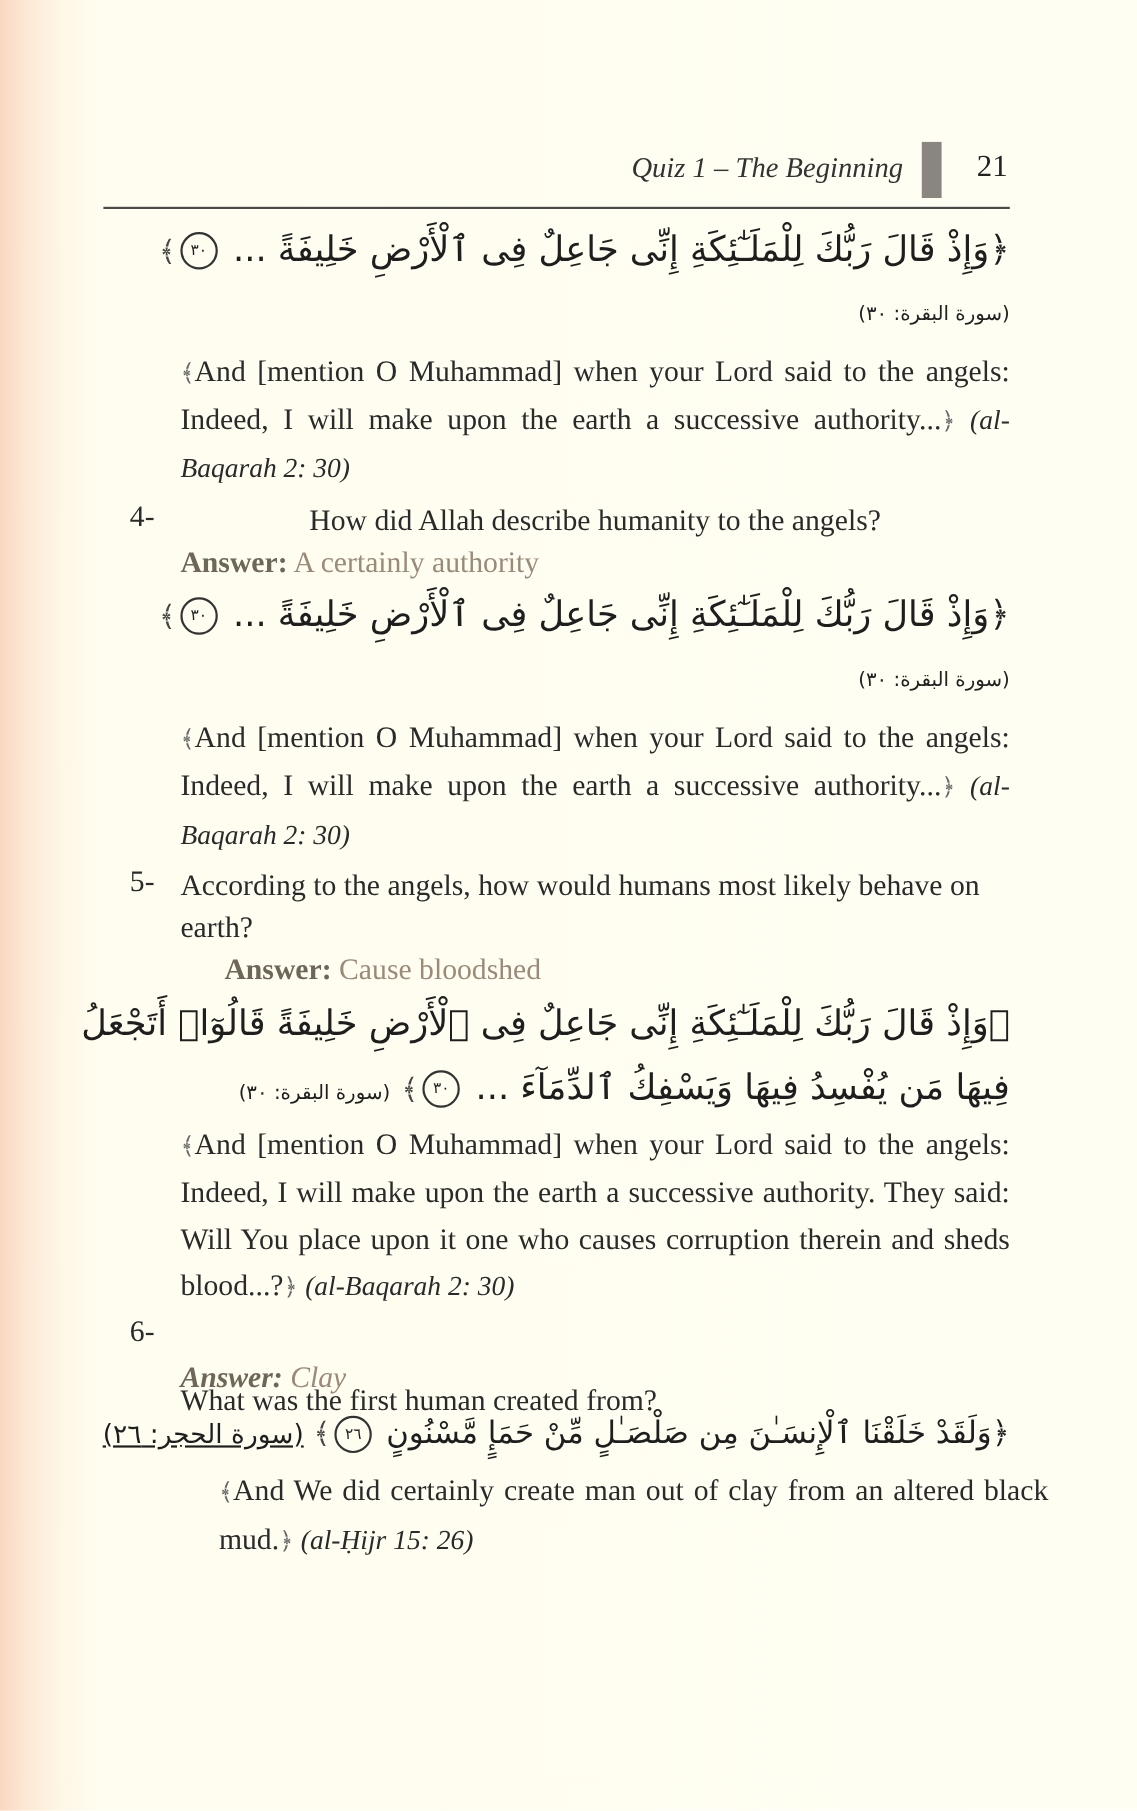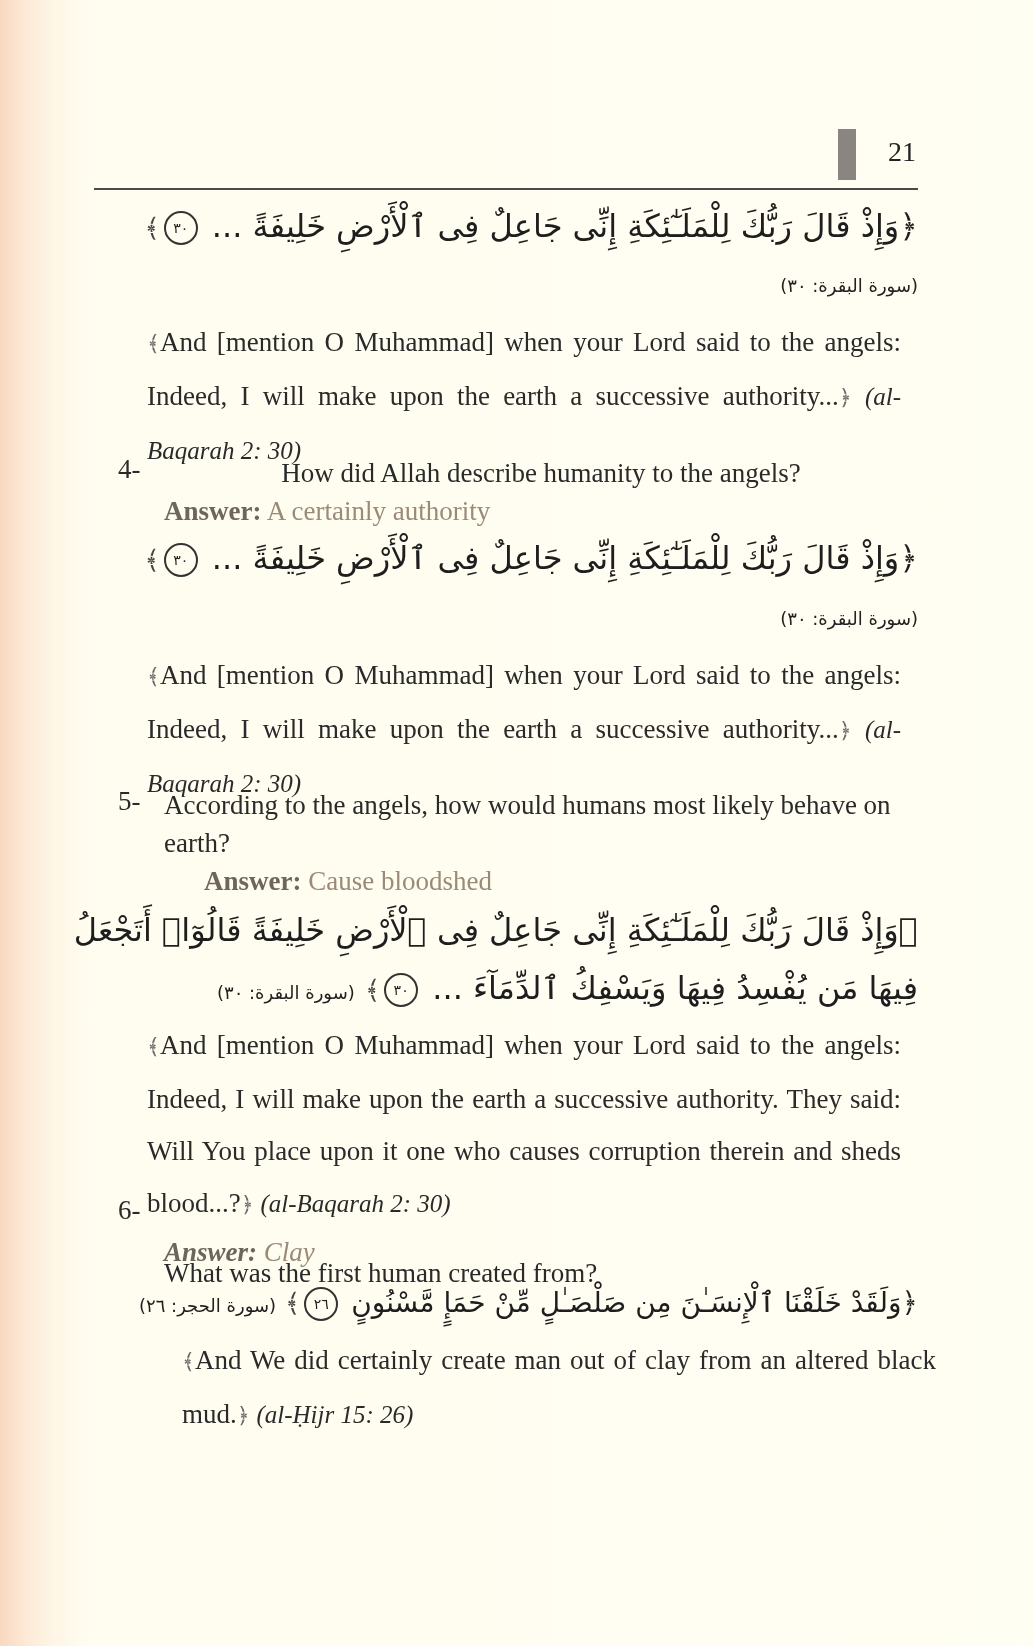--- a/index.html
+++ b/index.html
@@ -38,40 +38,41 @@
     position: absolute; right: 116px; direction: rtl;
     font-family: "DejaVu Sans", sans-serif; font-size: 18px; color: #222;
     white-space: nowrap;
   }
   .ayah-mark {
     display: inline-block; width: 30px; height: 30px; border: 2px solid #333; border-radius: 50%;
     font-size: 14px; line-height: 30px; text-align: center; vertical-align: middle; margin: 0 4px;
   }
   .orn { font-size: 26px; color: #444; }
   .para {
-    position: absolute; left: 147px; width: 754px;
-    font-size: 27px; line-height: 52px; text-align: justify; color: #2a2a2a;
+    position: absolute; left: 164px; width: 754px;
+    font-size: 27px; line-height: 42px; text-align: justify; color: #2a2a2a;
   }
   .para .ref { font-style: italic; font-size: 25px; }
   .orn-inline { font-size: 22px; color: #666; }
   .q-num {
     position: absolute; left: 118px; font-size: 27px; color: #2a2a2a;
   }
   .q-text {
     position: absolute; left: 164px; width: 754px; font-size: 27px; line-height: 38px; color: #2a2a2a;
   }
   .answer {
     position: absolute; left: 164px; font-size: 27px; color: #9a8a78;
   }
   .answer b { font-weight: bold; color: #6e6659; }
 </style>
 </head>
 <body>
 
 <div class="header">
+  <span class="header-title">Quiz 1 – The Beginning</span>
   <span class="header-block"></span>
   <span class="header-page">21</span>
   <div class="header-rule"></div>
 </div>
 
 <div class="content">
 
   <div class="arabic" style="top:206px;">
     <span>﴿وَإِذْ قَالَ رَبُّكَ لِلْمَلَـٰٓئِكَةِ إِنِّى جَاعِلٌ فِى ٱلْأَرْضِ خَلِيفَةً ...</span>
     <span class="ayah-mark">٣٠</span><span class="orn">﴾</span>
@@ -117,19 +118,19 @@
 
   <div class="q-num" style="top:1195px;">6-</div>
   <div class="q-text" style="top:1254px;">What was the first human created from?</div>
   <div class="answer" style="top:1237px;font-style:italic;">
     <b>Answer:</b>
     <span>Clay</span>
   </div>
   <div class="arabic" style="top:1283px; font-size:28px;">
     <span>﴿وَلَقَدْ خَلَقْنَا ٱلْإِنسَـٰنَ مِن صَلْصَـٰلٍ مِّنْ حَمَإٍ مَّسْنُونٍ</span>
     <span class="ayah-mark">٢٦</span><span class="orn">﴾</span>
-    <span style="font-size:18px;">(سورة الحجر: ٢٦)</span>
+    <span style="font-size:24px;text-decoration:underline;">(سورة الحجر: ٢٦)</span>
   </div>
   <div class="para" style="top:1334px;margin-left:35px;">
     <span class="orn-inline">﴾</span><span>And We did certainly create man out of clay from an altered black mud.</span><span class="orn-inline">﴿</span>
     <span class="ref">(al-Ḥijr 15: 26)</span>
   </div>
 </div>
 
 </body></html>

